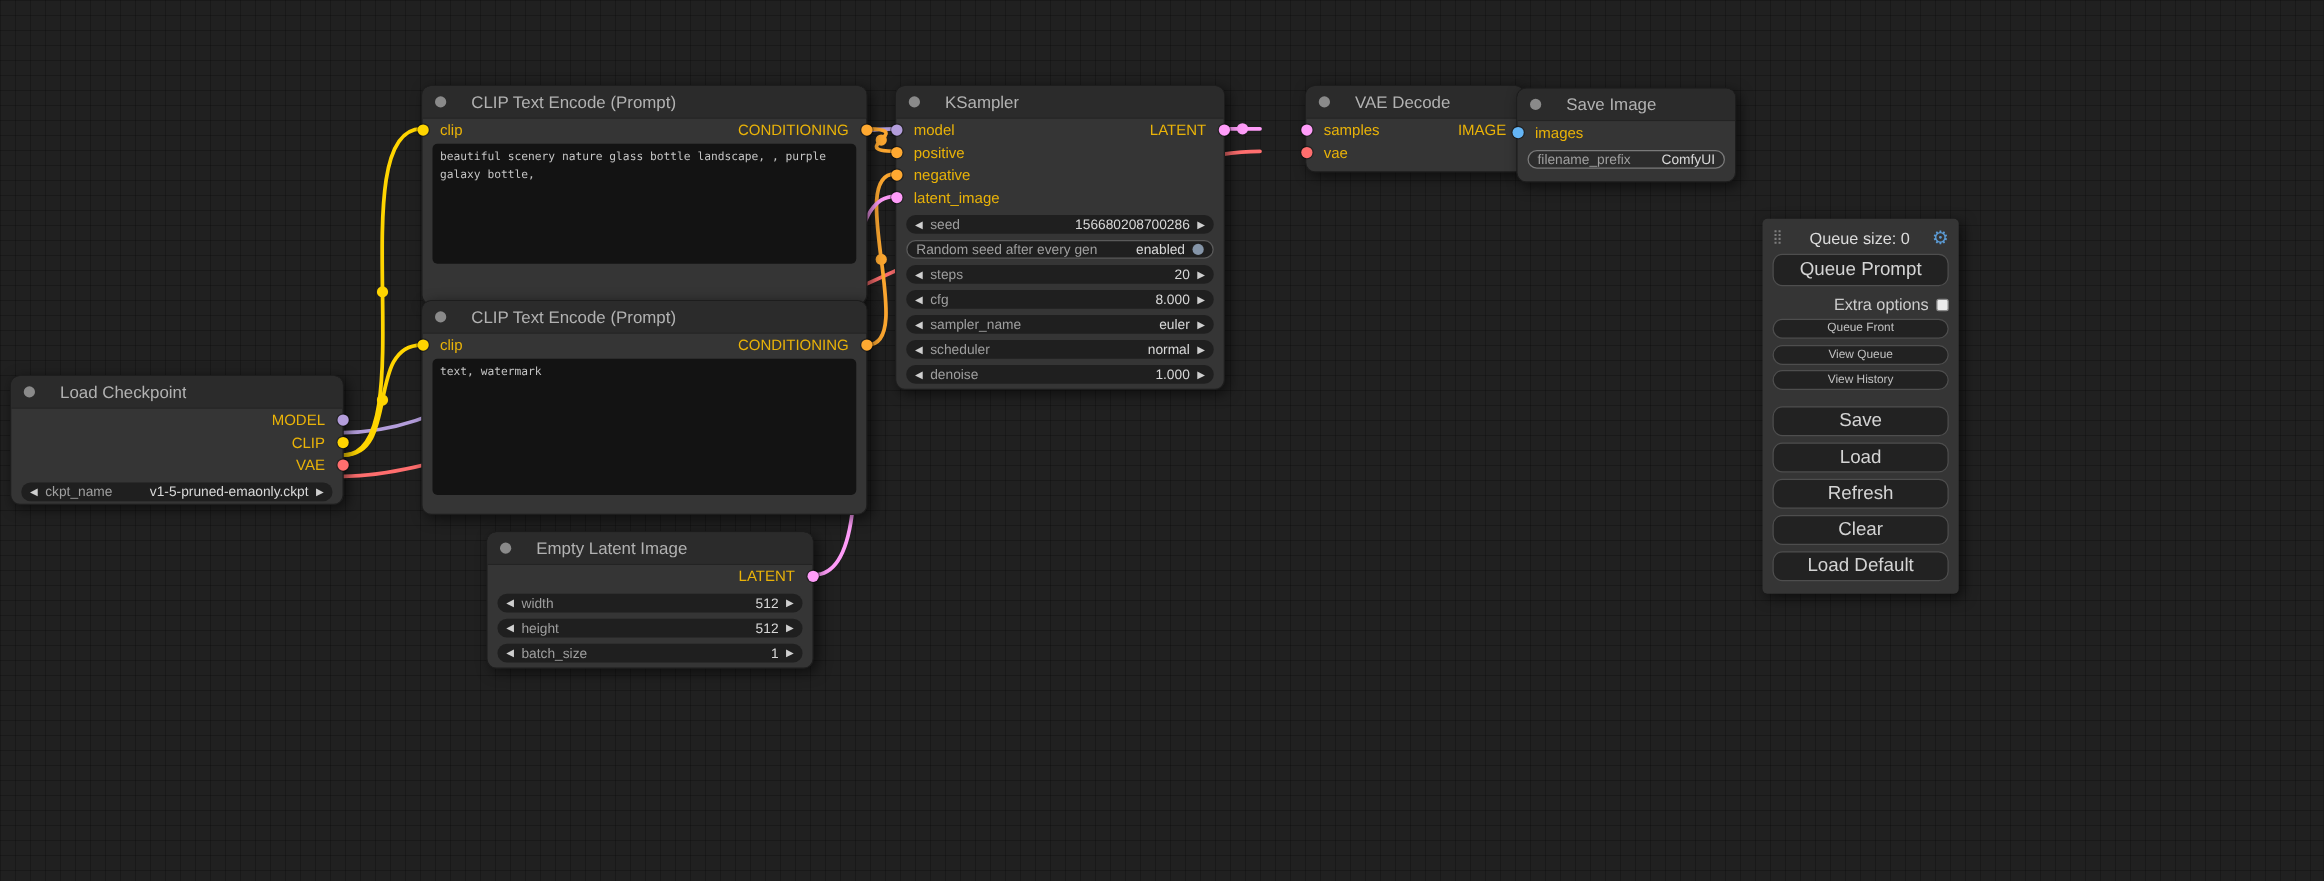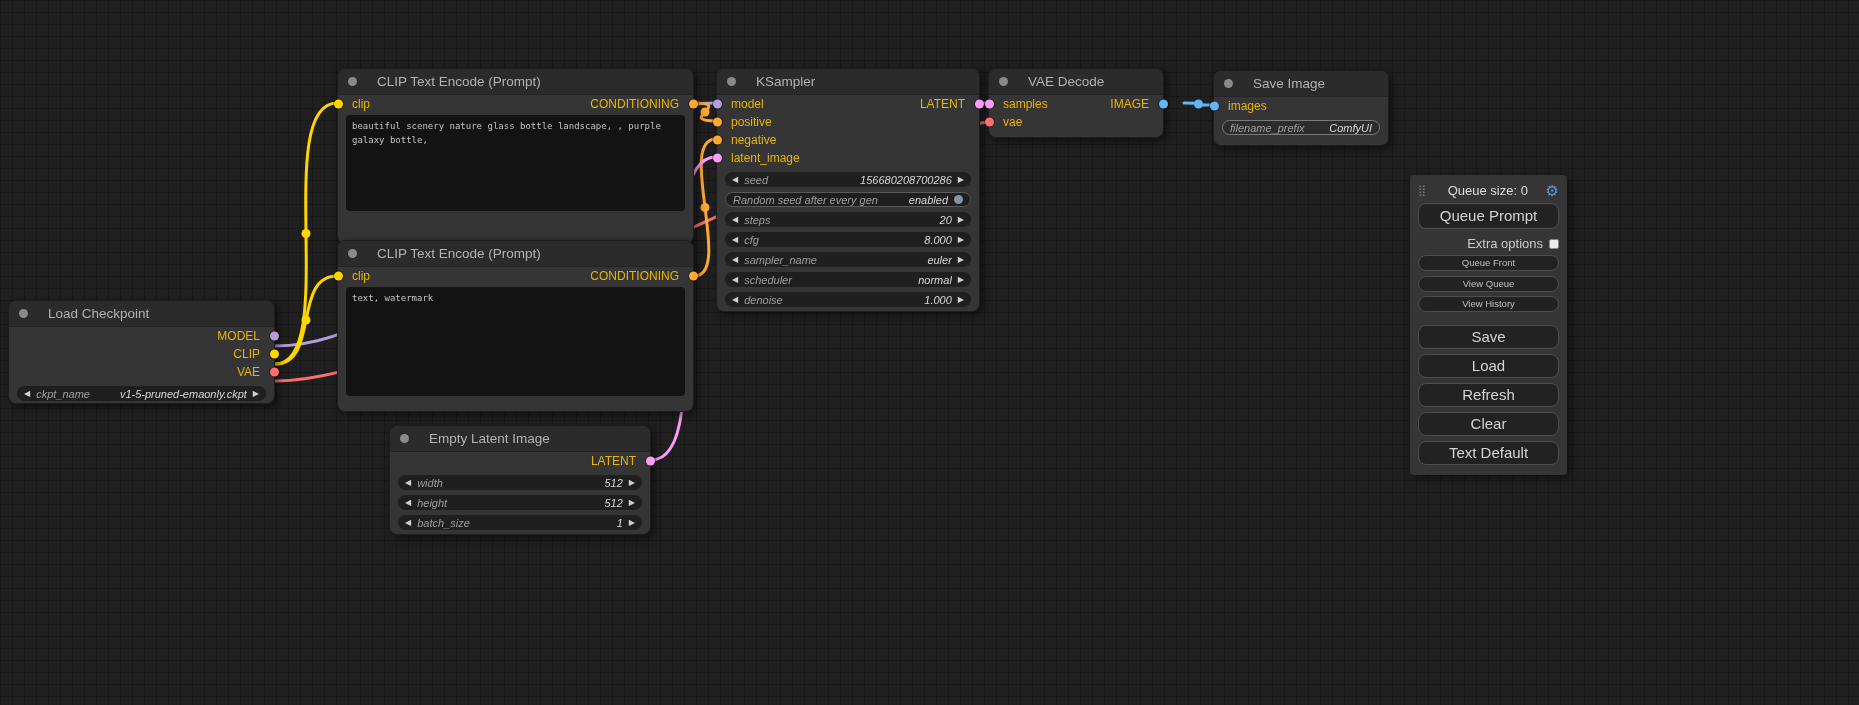--- a/index.html
+++ b/index.html
@@ -36,21 +36,21 @@
   .pdot {
     position:absolute; width:9px; height:9px; border-radius:50%;
     top:50%; transform:translateY(-50%); background:#888;
     box-shadow:0 0 0 1px rgba(0,0,0,0.35);
   }
   .pdot.left  { left:-4.5px; }
   .pdot.right { right:-4.5px; }
 
   .widget {
     height:15px; margin:5px 8px 0; background:#1f1f1f; border-radius:8px;
-    display:flex; align-items:center; padding:0 7px; gap:6px;font-style:italic;
+    display:flex; align-items:center; padding:0 7px; gap:6px;
   }
   .wlabel { font-size:11px; color:#9f9f9f; white-space:nowrap; }
   .wvalue { font-size:11px; color:#d8d8d8; flex:1; text-align:right; white-space:nowrap; overflow:hidden; }
   .warrow { font-size:8px; color:#cfcfcf; line-height:1; flex:0 0 auto; }
   .widget.toggle   { border:1px solid #5a5a5a; }
   .widget.outlined { border:1px solid #7a7a7a; background:#2c2c2c; }
   .knob { width:9px; height:9px; border-radius:50%; background:#8595a8; flex:0 0 auto; }
 
   .ptext {
     display:block; margin:2px 8px 0; width:calc(100% - 16px);
@@ -253,21 +253,21 @@
       <span class="warrow">▶</span>
     </div>
     <div class="widget">
       <span class="warrow">◀</span>
       <span class="wlabel">denoise</span>
       <span class="wvalue">1.000</span>
       <span class="warrow">▶</span>
     </div>
   </div>
 
-  <div class="node" style="left:988px;top:68px;width:176px;height:70px">
+  <div class="node" style="left:1044px;top:68px;width:176px;height:70px">
     <div class="ntitle">
       <span class="tdot"></span>
       <span class="tlabel">VAE Decode</span>
     </div>
     <div class="prow dual">
       <span class="pdot left" style="background: rgb(255, 156, 249);"></span>
       <span class="plabel">samples</span>
       <span class="plabel">IMAGE</span>
       <span class="pdot right" style="background: rgb(100, 181, 246);"></span>
     </div>
@@ -308,16 +308,16 @@
       <button class="qbtn small">View Queue</button>
     </div>
     <div class="qrow center">
       <button class="qbtn small">View History</button>
     </div>
     <div class="qgap"></div>
     <button class="qbtn">Save</button>
     <button class="qbtn">Load</button>
     <button class="qbtn">Refresh</button>
     <button class="qbtn">Clear</button>
-    <button class="qbtn">Text Default</button>
+    <button class="qbtn">Load Default</button>
   </div>
 
 </div>
 
 </body></html>

